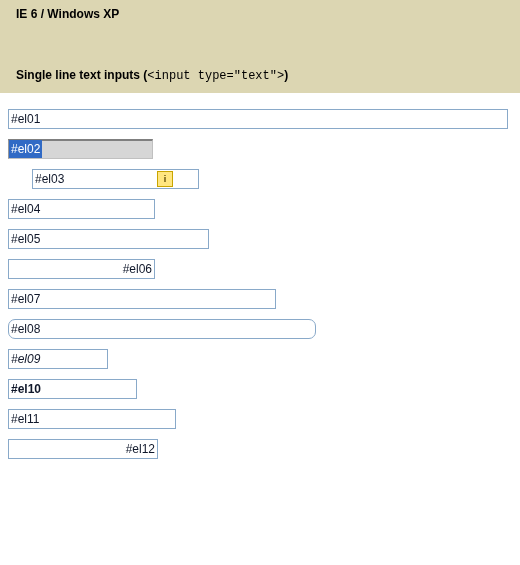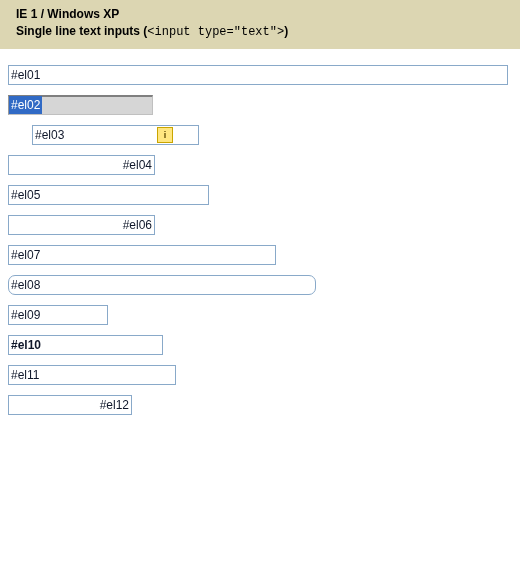--- a/index.html
+++ b/index.html
@@ -19,20 +19,21 @@
     padding: 6px 16px 8px 16px;
     line-height: 1.4;
   }
   .header .title {
     font-weight: bold;
     font-size: 12px;
   }
   .header .subtitle {
     font-size: 12px;
     font-weight: bold;
+    margin-top: 44px;
   }
   .header .code {
     font-family: "Courier New", monospace;
     font-weight: normal;
     font-size: 12px;
   }
   .content {
     padding: 6px 8px 8px 8px;
   }
   .row {
@@ -110,21 +111,20 @@
 
   
   .el04 {
     width: 147px;
     background: #fcfbe8;
     border-top: 4px solid #777;
     border-left: 4px solid #777;
     border-right: 3px solid #777;
     border-bottom: 1px solid #ddd;
     height: 24px;
-    text-align: right;
   }
 
   
   .el05 {
     width: 201px;
     border: 2px dashed #1020b0;
     height: 22px;
   }
 
   
@@ -147,51 +147,52 @@
     padding: 2px 4px;
     border-radius: 7px;
   }
 
   
   .el09 {
     width: 100px;
     font-size: 8px;
     height: 14px;
     padding: 0 1px;
+    font-style: italic;
   }
 
   
   .el10 {
-    width: 155px;
+    width: 129px;
     font-weight: bold;
     font-size: 13px;
     height: 22px;
   }
 
   
   .el11 {
     width: 168px;
     height: 40px;
     padding: 10px;
     font-size: 13px;
   }
 
   
   .el12 {
-    width: 124px;
+    width: 150px;
     text-align: right;
   }
 </style>
 </head>
 <body>
 
 <div class="page">
 
   <div class="header">
-    <div class="title">IE 1 / Windows XP</div>
+    <div class="title">IE 6 / Windows XP</div>
     <div class="subtitle">
       <span>Single line text inputs (</span><span class="code">&lt;input type="text"&gt;</span><span>)</span>
     </div>
   </div>
 
   <div class="content">
 
     <div class="row">
       <input type="text" class="el01" value="#el01" style="">
     </div>

